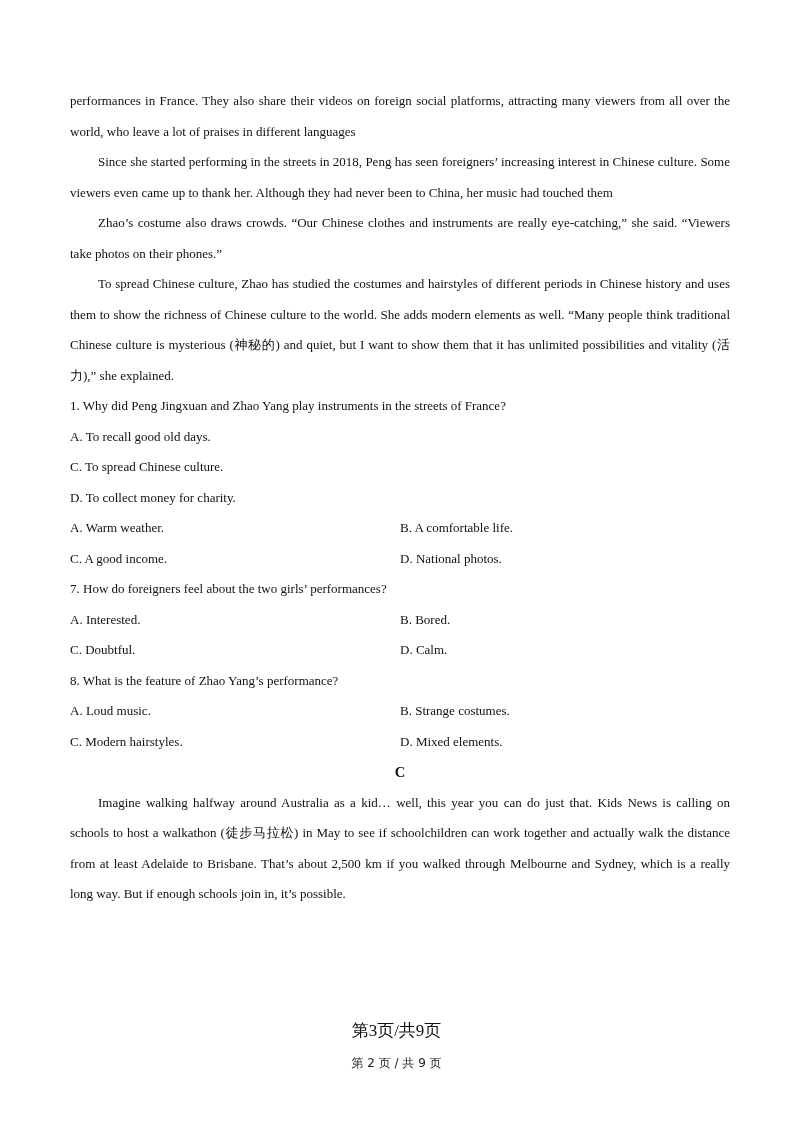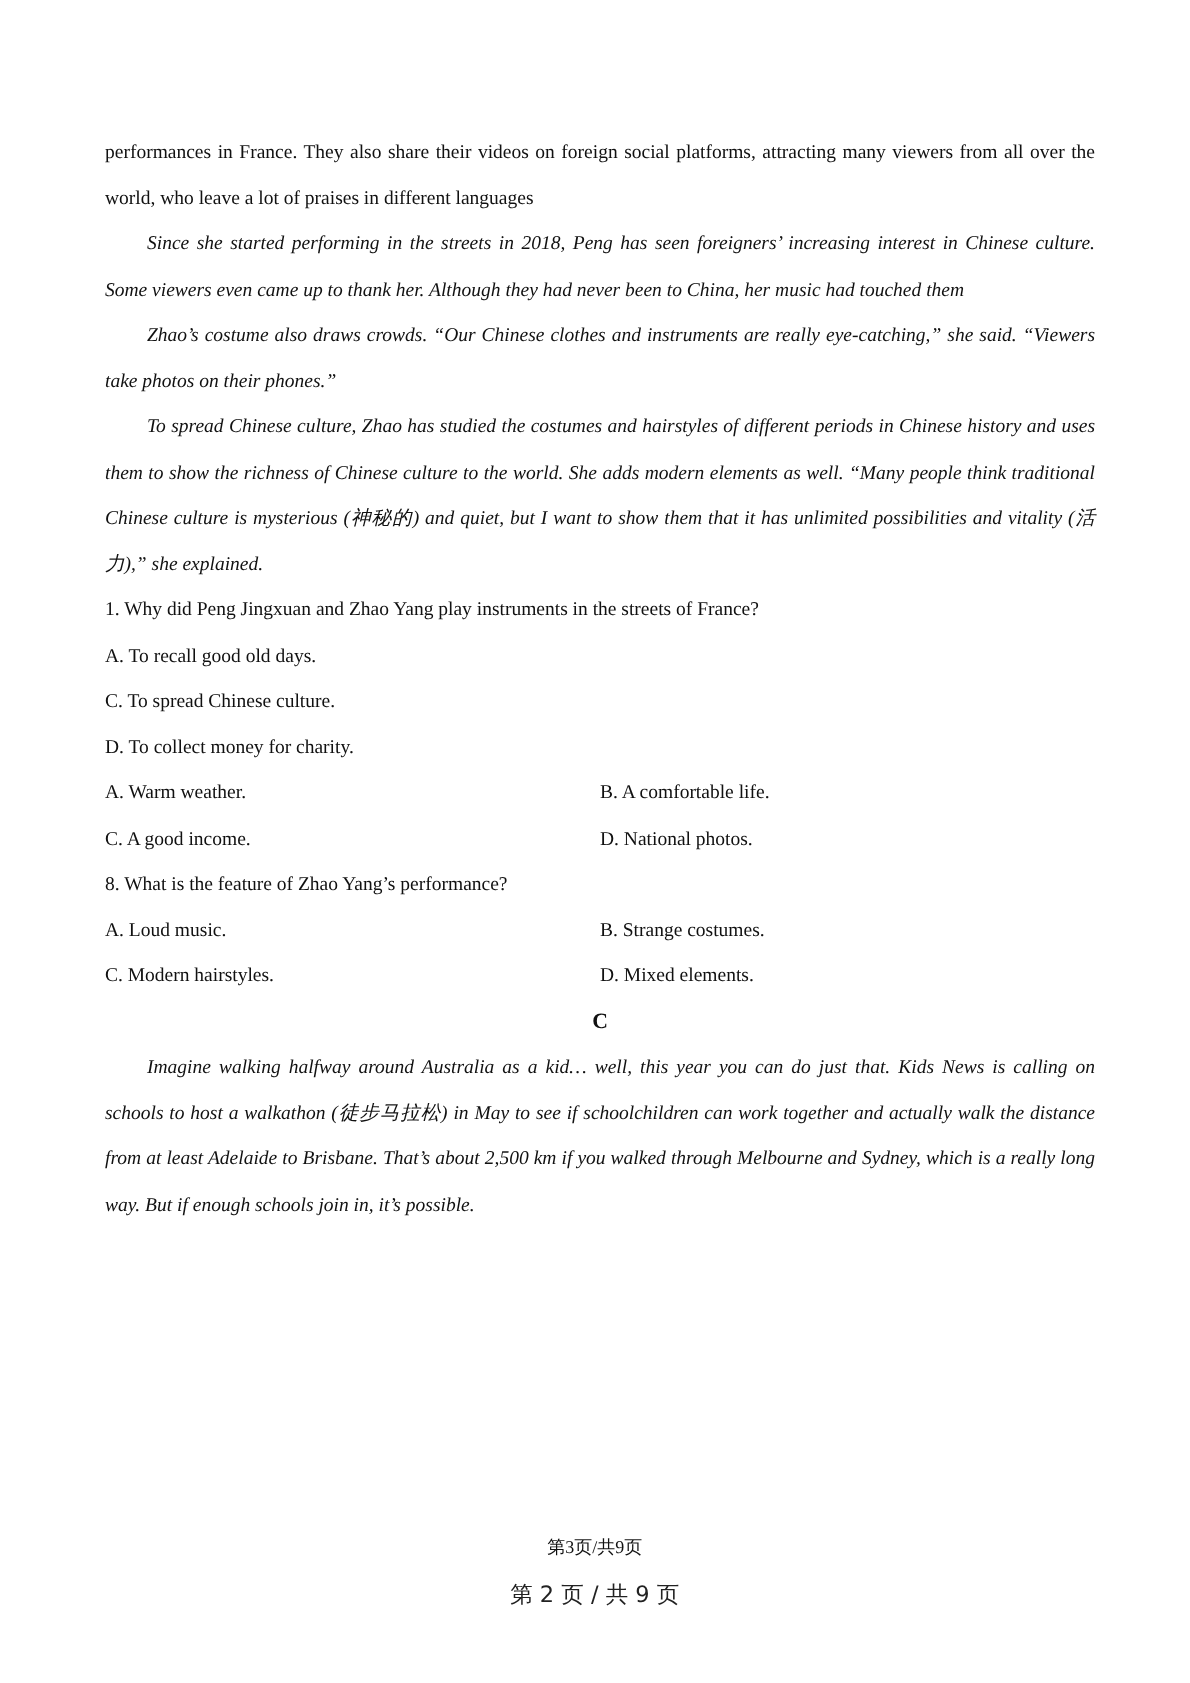--- a/index.html
+++ b/index.html
@@ -20,21 +20,20 @@
     top: 86px;
     width: 660px;
     font-size: 13px;
     line-height: 30.5px;
   }
   .para {
     text-align: justify;
   }
   .para.indent {
     text-indent: 28px;
-    font-style: italic;
   }
   .question .stem {
     text-align: left;
   }
   .question .option {
     text-align: left;
   }
   .opt-grid {
     display: grid;
     grid-template-columns: 1fr 1fr;
@@ -43,31 +42,31 @@
     text-align: center;
     font-weight: bold;
     font-size: 14.5px;
   }
   .footer-inner {
     position: absolute;
     top: 1020px;
     left: 0;
     width: 100%;
     text-align: center;
-    font-size: 12px;
+    font-size: 17px;
     line-height: 22px;
     color: #111111;
   }
   .footer-outer {
     position: absolute;
     top: 1054px;
     left: 0;
     width: 100%;
     text-align: center;
-    font-size: 15px;
+    font-size: 12px;
     line-height: 18px;
     color: #222222;
     font-family: "DejaVu Sans", "Liberation Sans", sans-serif;
   }
 </style>
 </head>
 <body>
 
 <div class="page">
   <div class="content">
@@ -86,20 +85,29 @@
 
     <div class="question">
       <div class="opt-grid">
         <p class="option">A. Warm weather.</p>
         <p class="option">B. A comfortable life.</p>
         <p class="option">C. A good income.</p>
         <p class="option">D. National photos.</p>
       </div>
     </div>
 
+    <div class="question">
+      <p class="stem">7. How do foreigners feel about the two girls’ performances?</p>
+      <div class="opt-grid">
+        <p class="option">A. Interested.</p>
+        <p class="option">B. Bored.</p>
+        <p class="option">C. Doubtful.</p>
+        <p class="option">D. Calm.</p>
+      </div>
+    </div>
 
     <div class="question">
       <p class="stem">8. What is the feature of Zhao Yang’s performance?</p>
       <div class="opt-grid">
         <p class="option">A. Loud music.</p>
         <p class="option">B. Strange costumes.</p>
         <p class="option">C. Modern hairstyles.</p>
         <p class="option">D. Mixed elements.</p>
       </div>
     </div>

